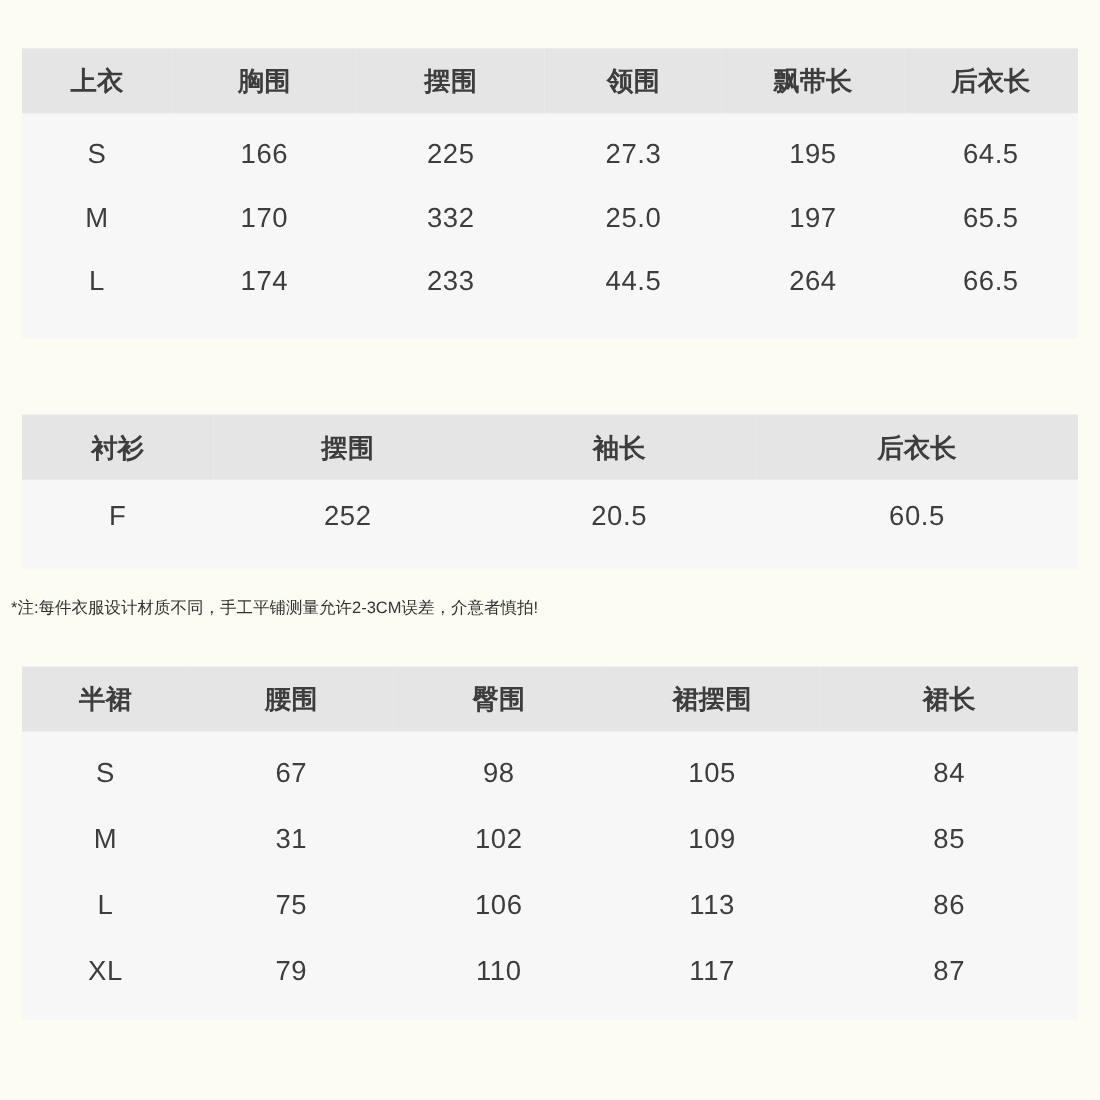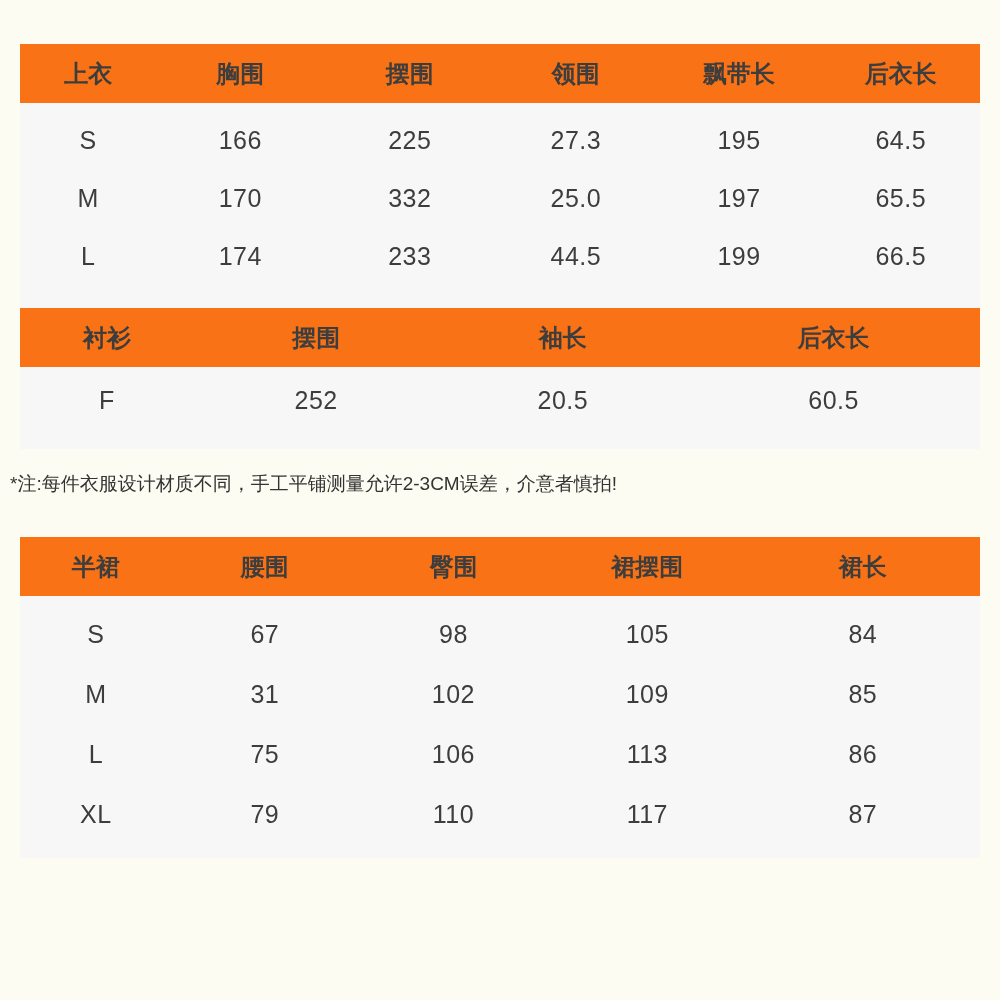--- a/index.html
+++ b/index.html
@@ -17,21 +17,21 @@
     margin-left: 20px;
     background: #f7f7f7;
   }
   .tbl-wrap table {
     width: 100%;
     border-collapse: collapse;
     table-layout: fixed;
   }
   thead th {
     height: 59px;
-    background: #f97316;
+    background: #e5e5e5;
     font-size: 24px;
     font-weight: 700;
     text-align: center;
     vertical-align: middle;
     padding: 0;
   }
   tbody td {
     text-align: center;
     vertical-align: middle;
     font-size: 25px;
@@ -41,30 +41,30 @@
   }
 
   
   .t1 tbody td { height: 58px; }
   .t1 tbody tr:first-child td { padding-top: 8px; }
   .wrap-t1 { padding-bottom: 23px; }
   .t1 col.c1 { width: 14.2%; } .t1 col.c2 { width: 17.5%; } .t1 col.c3 { width: 17.8%; }
   .t1 col.c4 { width: 16.8%; } .t1 col.c5 { width: 17.2%; } .t1 col.c6 { width: 16.5%; }
 
   
-  .wrap-t2 { padding-bottom: 20px; }
+  .wrap-t2 { margin-top: 69px; padding-bottom: 20px; }
   .t2 tbody td { height: 58px; }
   .t2 tbody tr:first-child td { padding-top: 4px; }
   .t2 col.c1 { width: 18.1%; } .t2 col.c2 { width: 25.5%; }
   .t2 col.c3 { width: 25.9%; } .t2 col.c4 { width: 30.5%; }
 
   
   .note {
     margin: 22px 0 0 10px;
-    font-size: 19px;
+    font-size: 15px;
     line-height: 26px;
     color: #333333;
   }
 
   
   .wrap-t3 { margin-top: 40px; padding-bottom: 14px; }
   .t3 tbody td { height: 60px; }
   .t3 tbody tr:first-child td { padding-top: 8px; }
   .t3 col.c1 { width: 15.8%; } .t3 col.c2 { width: 19.4%; } .t3 col.c3 { width: 19.9%; }
   .t3 col.c4 { width: 20.5%; } .t3 col.c5 { width: 24.4%; }
@@ -109,21 +109,21 @@
           <td>332</td>
           <td>25.0</td>
           <td>197</td>
           <td>65.5</td>
         </tr>
         <tr>
           <td>L</td>
           <td>174</td>
           <td>233</td>
           <td>44.5</td>
-          <td>199</td>
+          <td>264</td>
           <td>66.5</td>
         </tr>
       </tbody>
     </table>
   </div>
 
   <div class="tbl-wrap wrap-t2">
     <table class="t2">
       <colgroup>
           <col class="c1">

